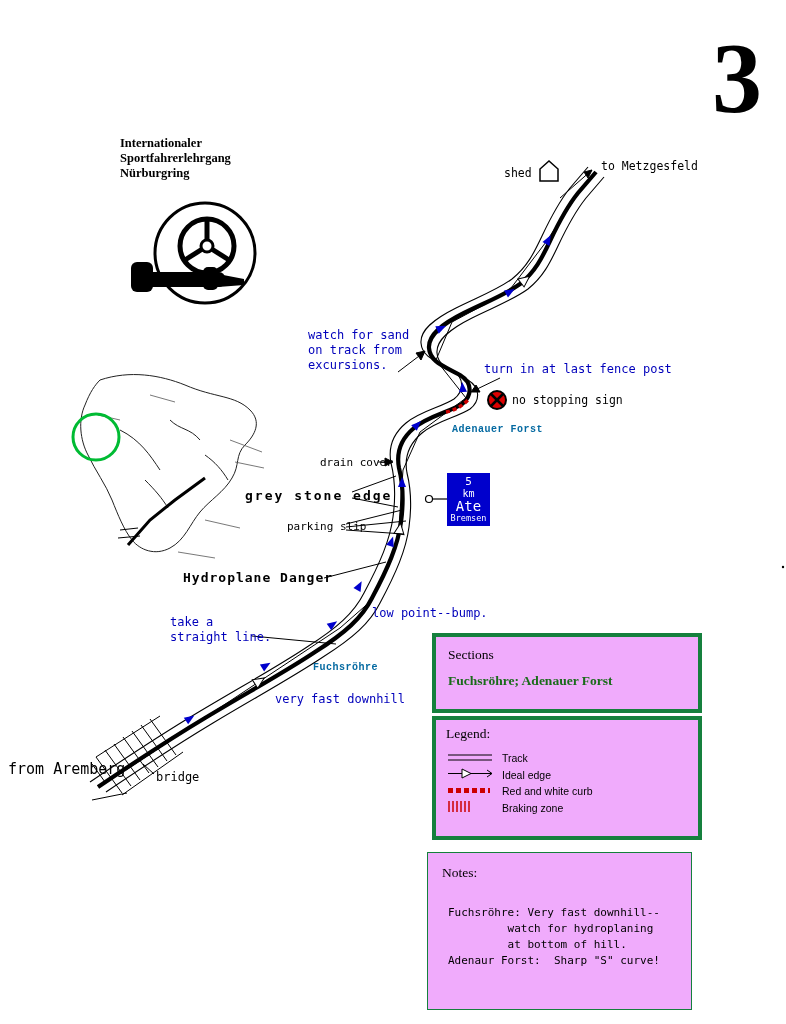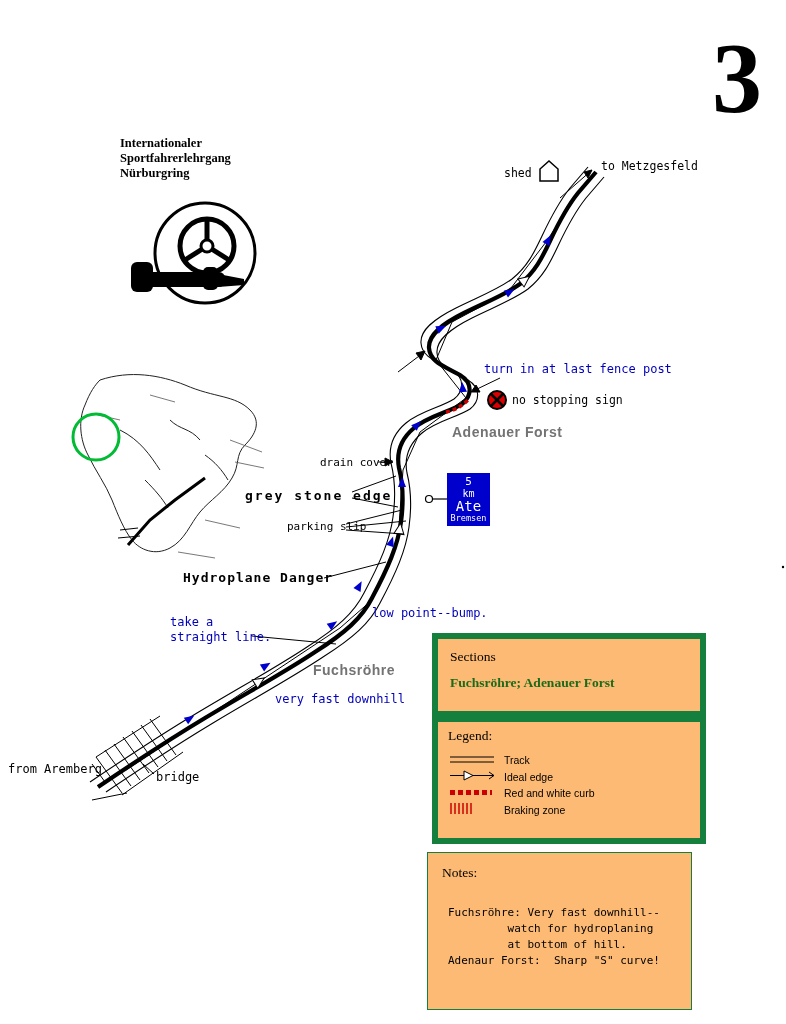--- a/index.html
+++ b/index.html
@@ -8,31 +8,31 @@
   .abs{position:absolute;}
   svg.layer{position:absolute;left:0;top:0;}
 
   .page-number{left:702px;top:28px;width:70px;font-family:"Liberation Serif",serif;
                font-weight:bold;font-size:100px;line-height:100px;color:#000;text-align:center;}
   .title-block{left:120px;top:136px;width:172px;text-align:left;
                font-family:"Liberation Serif",serif;font-weight:bold;font-size:12.5px;line-height:15px;}
   .lbl{font-size:11.5px;color:#000;white-space:pre-line;line-height:15px;}
   .lbl-blue{color:#0000bb;font-size:12px;}
   .lbl-bold{font-weight:bold;font-size:13px;letter-spacing:2px;}
-  .lbl-green{font-family:Liberation Sans, sans-serif;font-weight:bold;font-size:14px;color:#737373;
+  .lbl-green{font-family:Liberation Mono, monospace;font-weight:bold;font-size:10px;color:#0369a1;
              letter-spacing:0.5px;white-space:nowrap;}
   .nowrap{white-space:nowrap;}
 
   .sign{left:447px;top:473px;width:43px;height:53px;background:#0000cc;color:#fff;
         text-align:center;display:flex;flex-direction:column;justify-content:center;
         font-family:"DejaVu Sans Mono",monospace;}
   .sign div{line-height:12px;}
   .sign .s1{font-size:11px;} .sign .s2{font-size:10px;} .sign .s3{font-size:14px;} .sign .s4{font-size:8.5px;}
 
-  .box{position:absolute;background:#fdba74;border:6px solid #15803d;}
+  .box{position:absolute;background:#f0abfc;border:4px solid #15803d;}
   .box-title{font-family:"Liberation Serif",serif;font-size:13.5px;color:#000;}
   .sections-box{left:432px;top:633px;width:262px;height:72px;padding:0;}
   .sections-box .box-title{position:absolute;left:12px;top:10px;}
   .sections-value{position:absolute;left:12px;top:36px;font-family:Liberation Serif, serif;
                   font-weight:bold;font-size:13.5px;color:#1a6b1a;}
   .legend-box{left:432px;top:716px;width:262px;height:116px;}
   .legend-box .box-title{position:absolute;left:10px;top:6px;}
   .legend-rows{position:absolute;left:10px;top:30px;right:8px;}
   .legend-row{display:flex;align-items:center;height:16.5px;}
   .legend-sym{width:56px;flex:0 0 56px;}
@@ -189,36 +189,39 @@
 
   <div class="abs title-block">
     <div>Internationaler</div>
     <div>Sportfahrerlehrgang</div>
     <div>Nürburgring</div>
   </div>
 
   <div class="abs lbl nowrap" style="left:504px;top:166px;">shed</div>
   <div class="abs lbl nowrap" style="left:601px;top:159px;">to Metzgesfeld</div>
 
+  <div class="abs lbl lbl-blue" style="left:308px;top:328px;width:120px;">watch for sand
+on track from
+excursions.</div>
   <div class="abs lbl lbl-blue nowrap" style="left:484px;top:362px;">turn in at last fence post</div>
   <div class="abs lbl nowrap" style="left:512px;top:393px;">no stopping sign</div>
   <div class="abs lbl-green" style="left:452px;top:424px;">Adenauer Forst</div>
 
   <div class="abs lbl nowrap" style="left:320px;top:455px;font-size:11px;">drain cover</div>
   <div class="abs lbl lbl-bold nowrap" style="left:245px;top:488px;">grey stone edge</div>
   <div class="abs lbl nowrap" style="left:287px;top:519px;font-size:11px;">parking slip</div>
   <div class="abs lbl lbl-bold nowrap" style="left:183px;top:570px;letter-spacing:1px;">Hydroplane Danger</div>
 
   <div class="abs lbl lbl-blue nowrap" style="left:372px;top:606px;">low point--bump.</div>
   <div class="abs lbl lbl-blue" style="left:170px;top:615px;width:110px;">take a
 straight line.</div>
   <div class="abs lbl-green" style="left:313px;top:662px;">Fuchsröhre</div>
   <div class="abs lbl lbl-blue nowrap" style="left:275px;top:692px;">very fast downhill</div>
 
-  <div class="abs lbl nowrap" style="left:8px;top:762px;font-size:12px;">from Aremberg</div>
+  <div class="abs lbl nowrap" style="left:8px;top:762px;font-size:15px;">from Aremberg</div>
   <div class="abs lbl nowrap" style="left:156px;top:770px;font-size:12px;">bridge</div>
 
   <div class="abs sign">
     <div class="s1">5</div>
     <div class="s2">km</div>
     <div class="s3">Ate</div>
     <div class="s4">Bremsen</div>
   </div>
 
   <div class="box sections-box">

